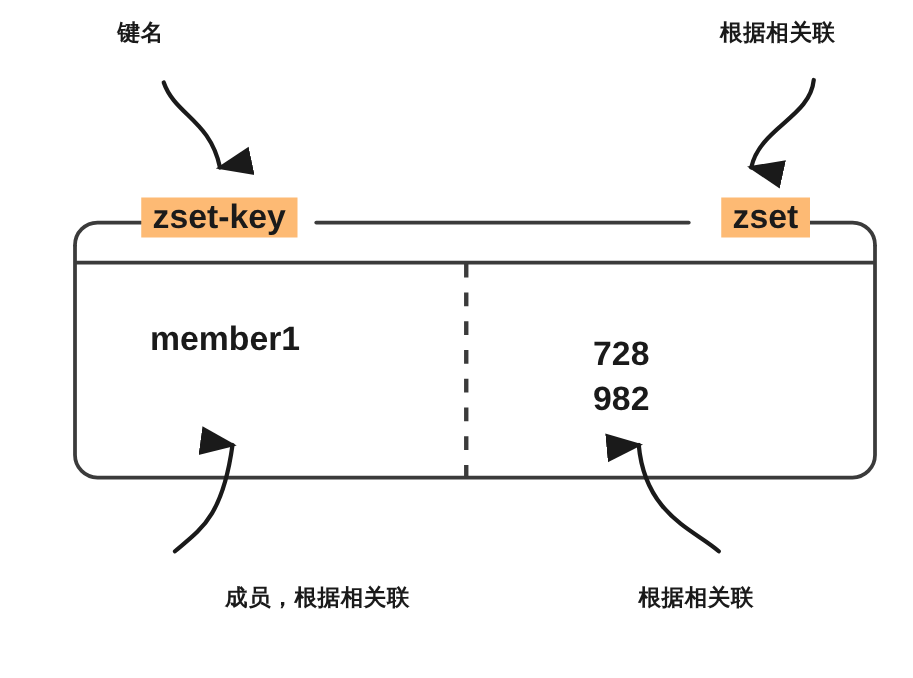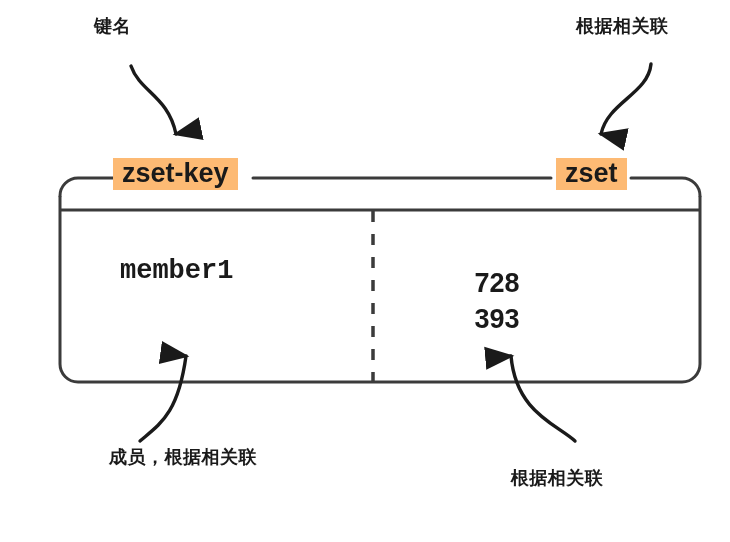--- a/index.html
+++ b/index.html
@@ -31,41 +31,41 @@
     line-height: 1.18;
   }
   
   .callout {
     font-size: 18px;
     font-weight: bold;
     letter-spacing: 0.5px;
   }
   #label-key-name      { left: 94px;  top: 16px;  }
   #label-value-type    { left: 576px; top: 16px;  }
-  #label-member-note   { left: 38px;  top: 447px; text-align: center; width: 290px; }
+  #label-member-note   { left: 38px;  top: 468px; text-align: right; width: 290px; }
   #label-score-note    { left: 432px; top: 447px; text-align: center; width: 250px; }
 
   
   .legend {
     font-size: 27px;
     font-weight: bold;
     background: #fdba74;
     padding: 0 9px;
   }
   #legend-key   { left: 113px; top: 158px; }
-  #legend-type  { left: 556px; top: 158px; }
+  #legend-type  { left: 577px; top: 158px; }
 
   
   .cell {
     font-size: 27px;
     font-weight: bold;
   }
   .cell-member { left: 120px; }
   .cell-score  { width: 120px; left: 437px; text-align: center; }
-  #member-row-0-name  { top: 256px; font-family: Liberation Mono, monospace; }
+  #member-row-0-name  { top: 256px; }
   #member-row-1-name  { top: 304px; }
   #member-row-0-score { top: 256px; margin-top: 12px; }
   #member-row-1-score { top: 304px; }
 </style>
 </head>
 <body>
 
 <div id="diagram-root">
 
   <svg id="diagram-svg" viewBox="0 0 730 542" xmlns="http://www.w3.org/2000/svg">
@@ -99,21 +99,21 @@
 
     <path d="M 575 441 C 556 424, 516 412, 511 356" fill="none" stroke="#1a1a1a" stroke-width="3.4" stroke-linecap="round" marker-end="url(#arrowhead-up)"></path>
   </svg>
 
   <div class="txt legend" id="legend-key">zset-key</div>
   <div class="txt legend" id="legend-type">zset</div>
 
   <div class="txt cell cell-member" id="member-row-0-name">member1</div>
   <div class="txt cell cell-score" id="member-row-0-score">728</div>
 
-  <div class="txt cell cell-score" id="member-row-1-score">393</div>
+  <div class="txt cell cell-score" id="member-row-1-score">982</div>
 
   <div class="txt callout" id="label-key-name">键名</div>
 
   <div class="txt callout" id="label-value-type">根据相关联</div>
 
   <div class="txt callout" id="label-member-note"><span>成员，根据相关联</span><br></div>
 
   <div class="txt callout" id="label-score-note"><br><span>根据相关联</span></div>
 
 </div>

